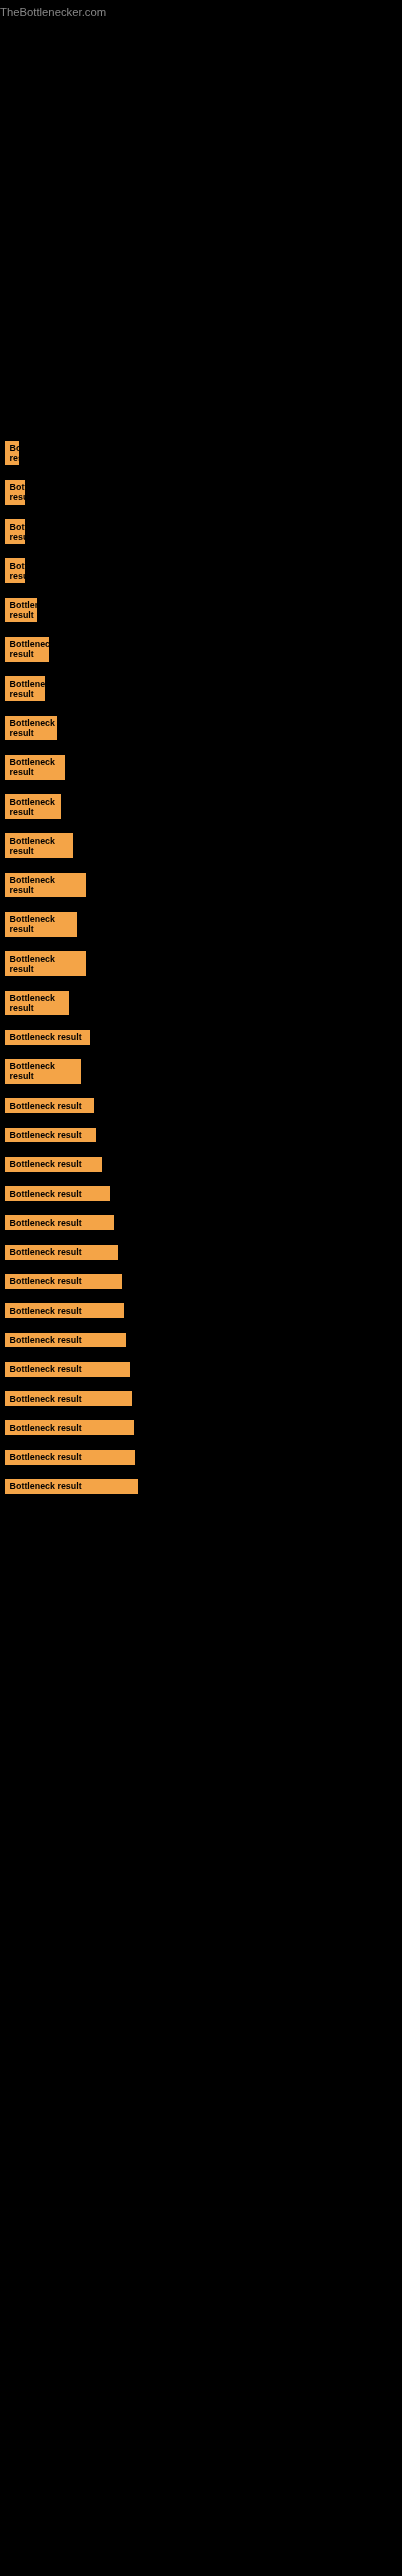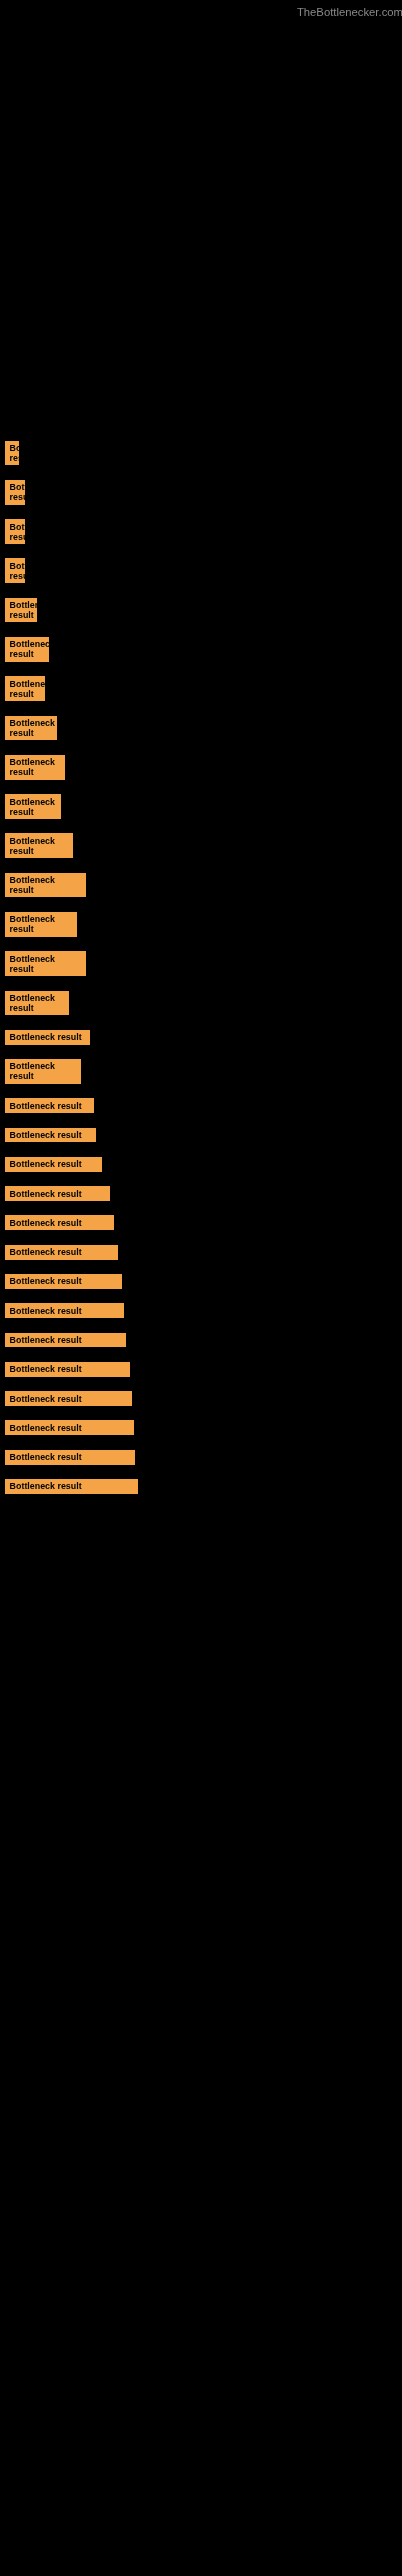--- a/index.html
+++ b/index.html
@@ -10,21 +10,21 @@
     body {
       background-color: #000000;
       width: 403px;
       min-height: 2576px;
       font-family: Arial, sans-serif;
       position: relative;
     }
     .site-title {
       color: #888888;
       font-size: 11.3px;
-      text-align: right;
+      text-align: left;
       padding-top: 6.4px;
       padding-bottom: 3.2px;
     }
     .chart-area {
       width: 386px;
       height: 258px;
       margin: 0 auto;
       position: relative;
     }
     

